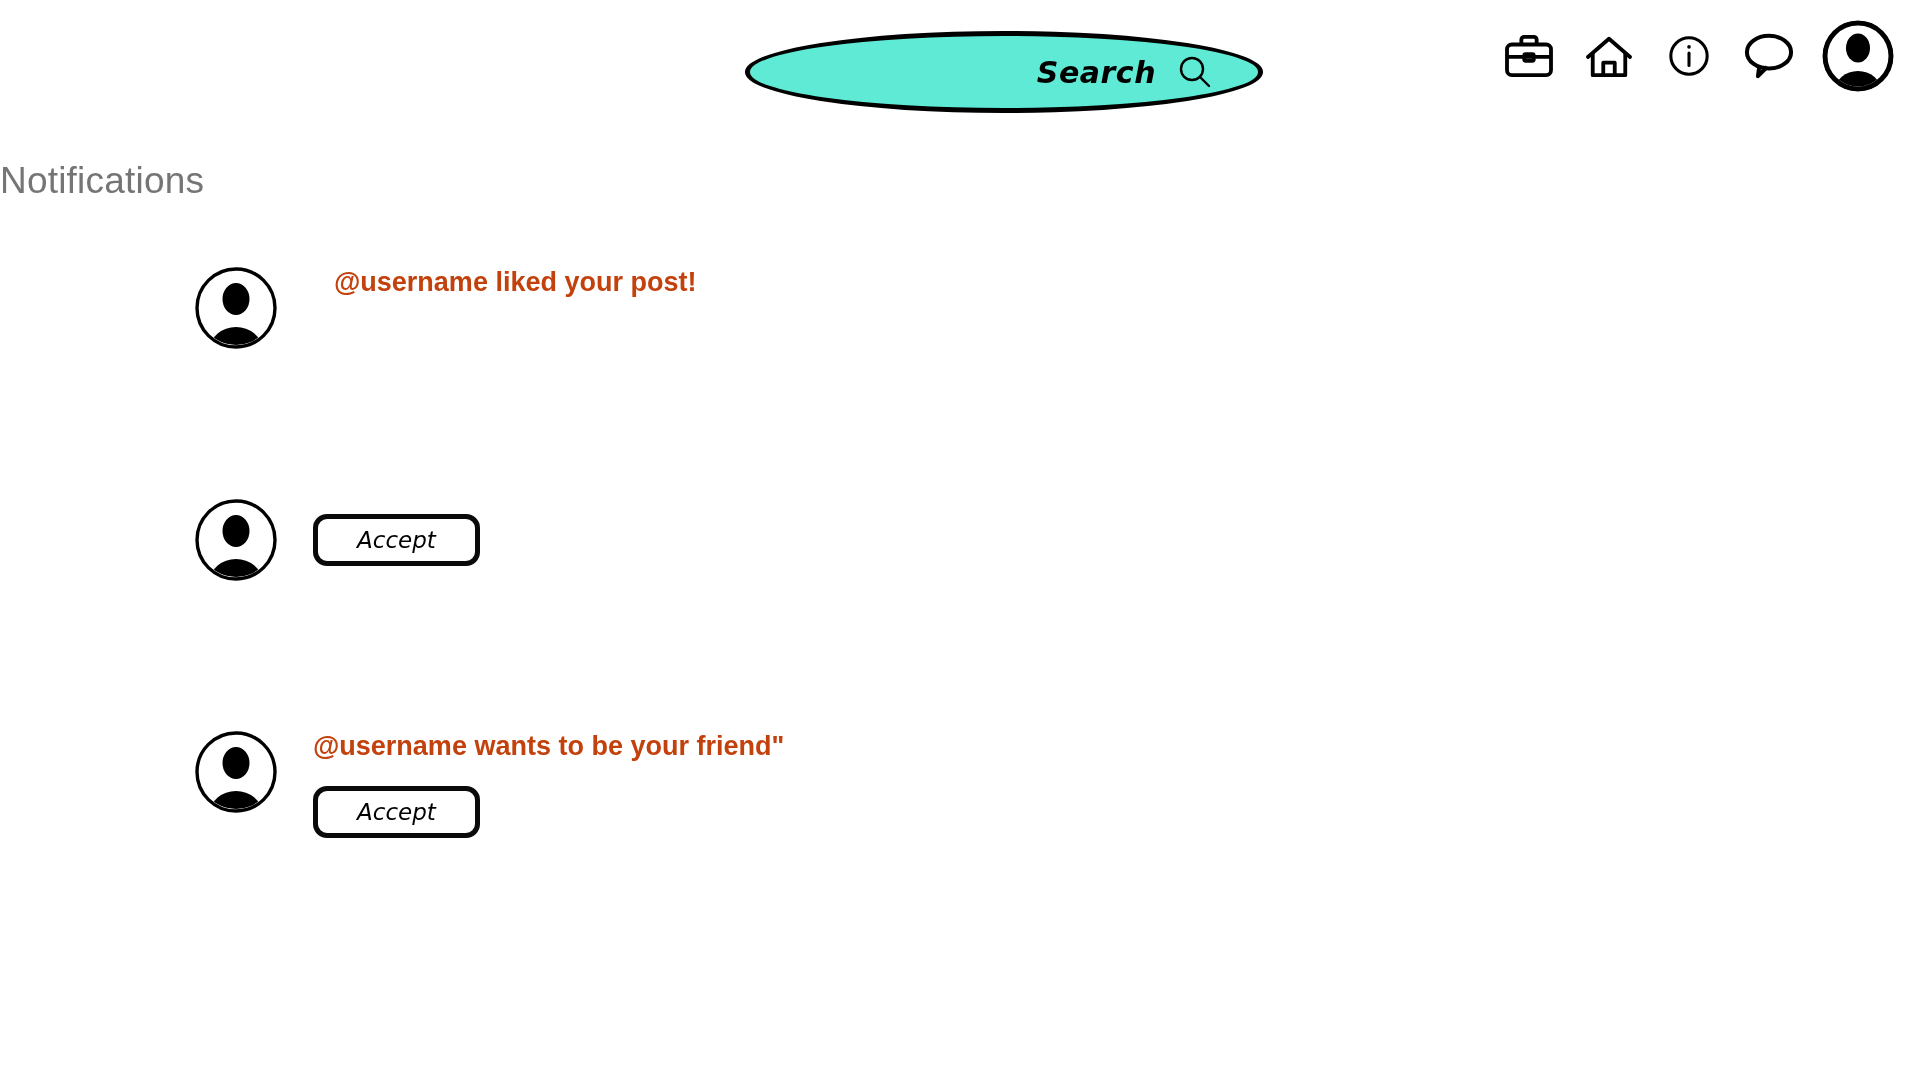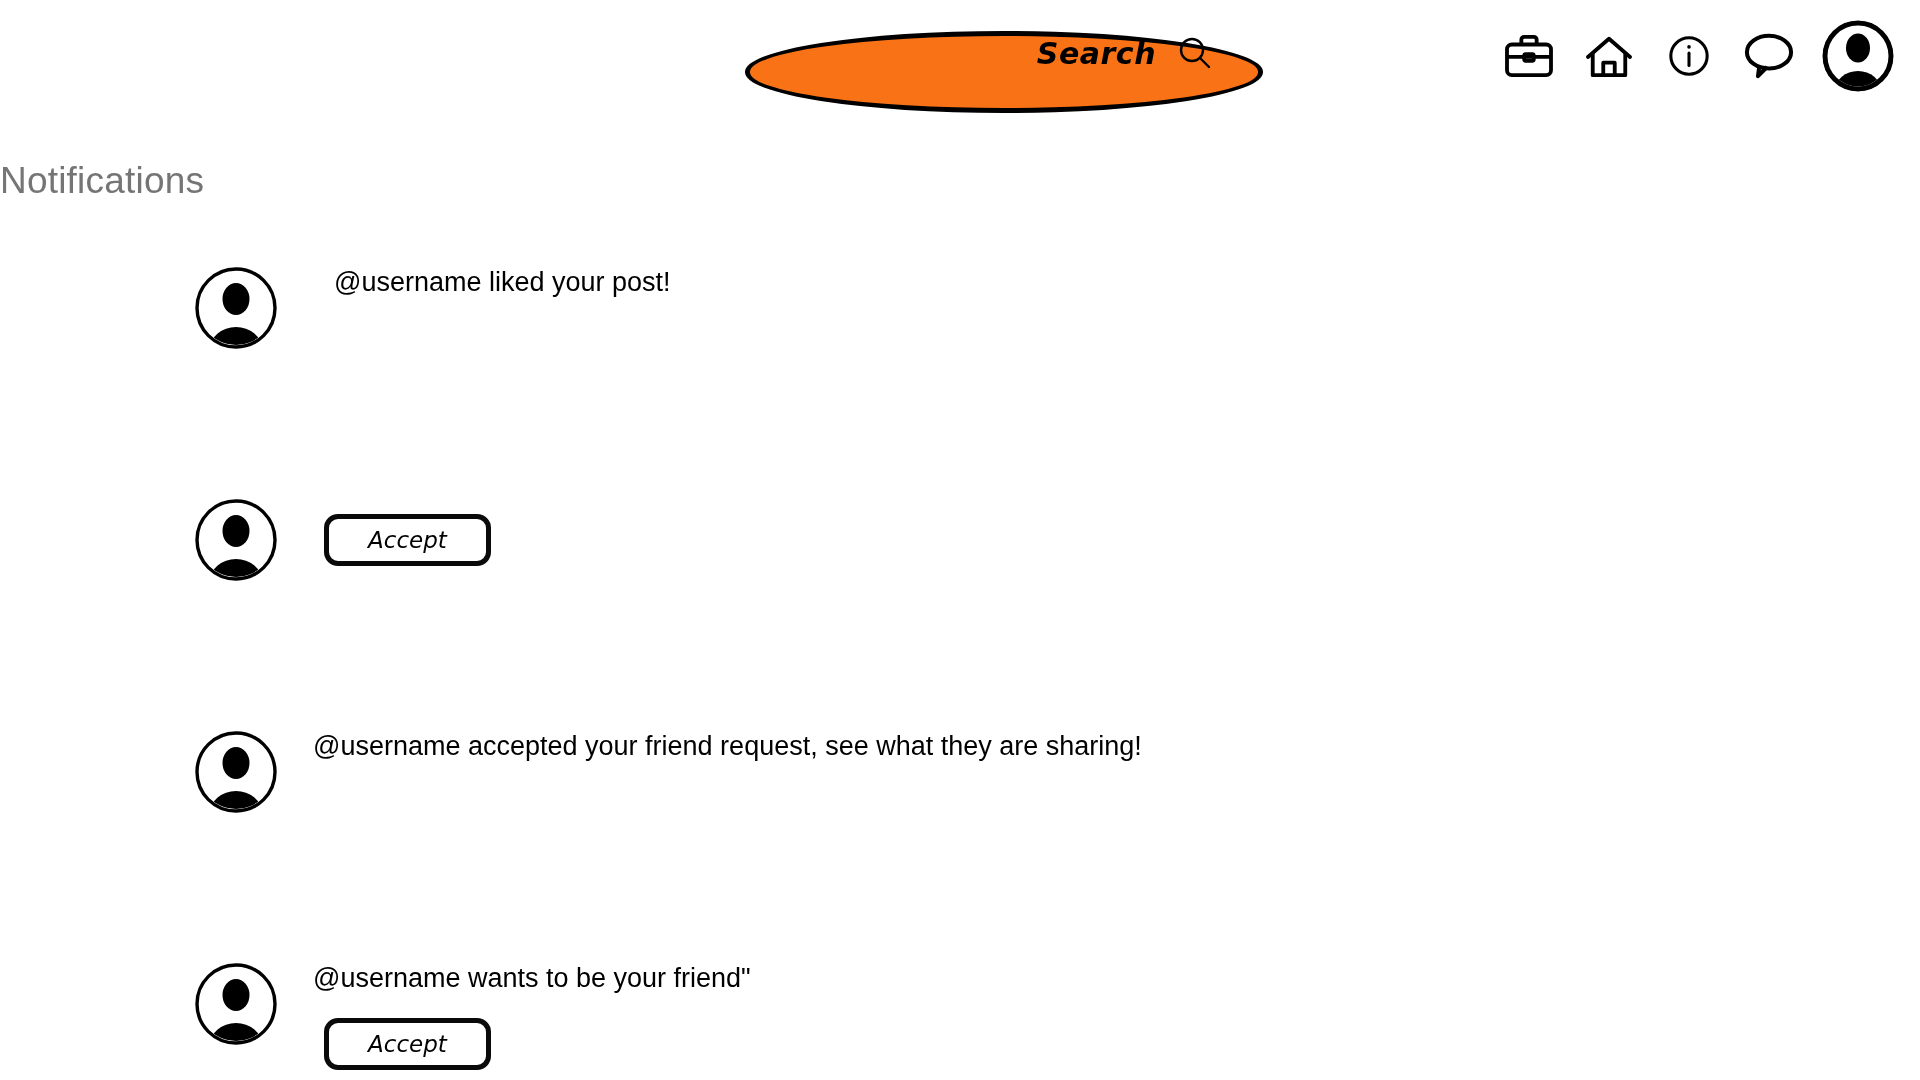--- a/index.html
+++ b/index.html
@@ -26,23 +26,23 @@
 
   
   .search-box {
     position: absolute;
     left: 745px;
     top: 31px;
     width: 518px;
     height: 82px;
     border: 5px solid #000;
     border-radius: 260px / 41px;
-    background: #f97316;
-    display: flex;
-    align-items: flex-start;
+    background: #5eead4;
+    display: flex;
+    align-items: center;
     justify-content: flex-end;
     padding-right: 46px;
     cursor: text;
   }
   .search-label {
     font-family: "DejaVu Sans", sans-serif;
     font-size: 30px;
     font-style: italic;
     font-weight: 600;
     color: #000;
@@ -110,29 +110,28 @@
   }
   .notif-body {
     position: absolute;
     left: 313px;
     top: 0;
   }
   .notif-body.indented { left: 334px; }
 
   .notif-text {
     font-size: 27px;
-    color: #000000;
+    color: #c2410c;
     line-height: 40px;
     white-space: nowrap;
-    font-weight: 400;
+    font-weight: 700;
   }
 
   .accept-btn {
     margin-top: 20px;
-    margin-left: 11px;
     width: 167px;
     height: 52px;
     border: 5px solid #0a0a0a;
     border-radius: 14px;
     background: #fff;
     display: flex;
     align-items: center;
     justify-content: center;
     cursor: pointer;
     font-family: "DejaVu Sans", sans-serif;
@@ -241,38 +240,20 @@
           <ellipse cx="42" cy="33" rx="13.5" ry="16"></ellipse>
           <ellipse cx="42" cy="83" rx="26" ry="22"></ellipse>
         </g>
       </svg>
     </div>
     <div class="notif-body">
       <div class="accept-btn">Accept</div>
     </div>
   </div>
 
-  <div class="notif-row">
-    <div class="notif-avatar">
-      <svg viewBox="0 0 84 84" width="84" height="84">
-        <circle cx="42" cy="42" r="39" fill="#fff" stroke="#000" stroke-width="3.4"></circle>
-        <clipPath id="c3">
-            <circle cx="42" cy="42" r="37"></circle>
-          </clipPath>
-        <g clip-path="url(#c3)" fill="#000">
-          <ellipse cx="42" cy="33" rx="13.5" ry="16"></ellipse>
-          <ellipse cx="42" cy="83" rx="26" ry="22"></ellipse>
-        </g>
-      </svg>
-    </div>
-    <div class="notif-body">
-      <div class="notif-text">@username accepted your friend request, see what they are sharing!</div>
-
-    </div>
-  </div>
 
   <div class="notif-row">
     <div class="notif-avatar">
       <svg viewBox="0 0 84 84" width="84" height="84">
         <circle cx="42" cy="42" r="39" fill="#fff" stroke="#000" stroke-width="3.4"></circle>
         <clipPath id="c4">
             <circle cx="42" cy="42" r="37"></circle>
           </clipPath>
         <g clip-path="url(#c4)" fill="#000">
           <ellipse cx="42" cy="33" rx="13.5" ry="16"></ellipse>

